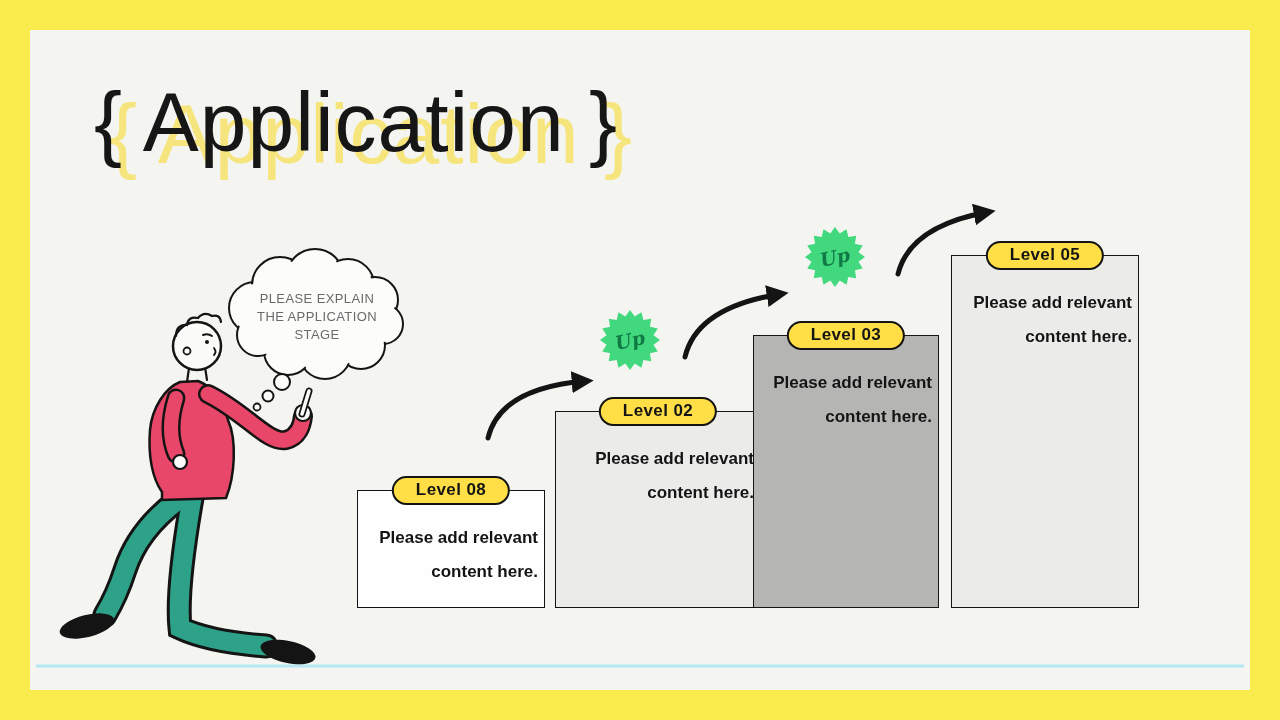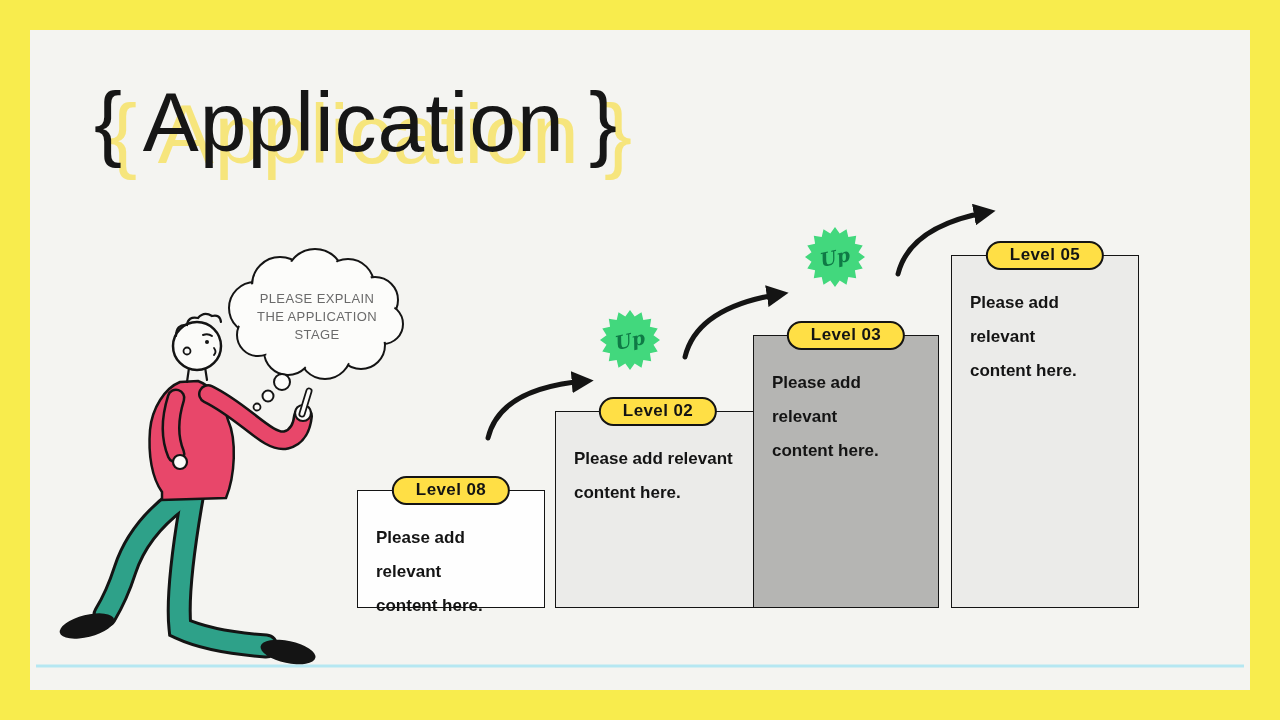--- a/index.html
+++ b/index.html
@@ -42,21 +42,21 @@
     position: absolute; top: -15px; left: 50%;
     transform: translateX(-50%);
     background: #ffdf45;
     border: 2.6px solid #141414;
     border-radius: 17px;
     padding: 2px 22px 3px;
     font-size: 17px; font-weight: bold; color: #141414;
     letter-spacing: .4px; white-space: nowrap;
   }
   .level-content {
-    margin: 30px 18px 0; text-align: left;
+    margin: 30px 6px 0; text-align: right;
     font-size: 17px; font-weight: 600; color: #141414;
     line-height: 34px;
   }
   .bubble-line {
     font-family: "Liberation Sans", sans-serif;
     font-size: 13px; fill: #6a6a6a; letter-spacing: .4px;
   }
   .burst-text {
     font-family: "DejaVu Serif", serif;
     font-style: italic; font-weight: bold; font-size: 19px;

